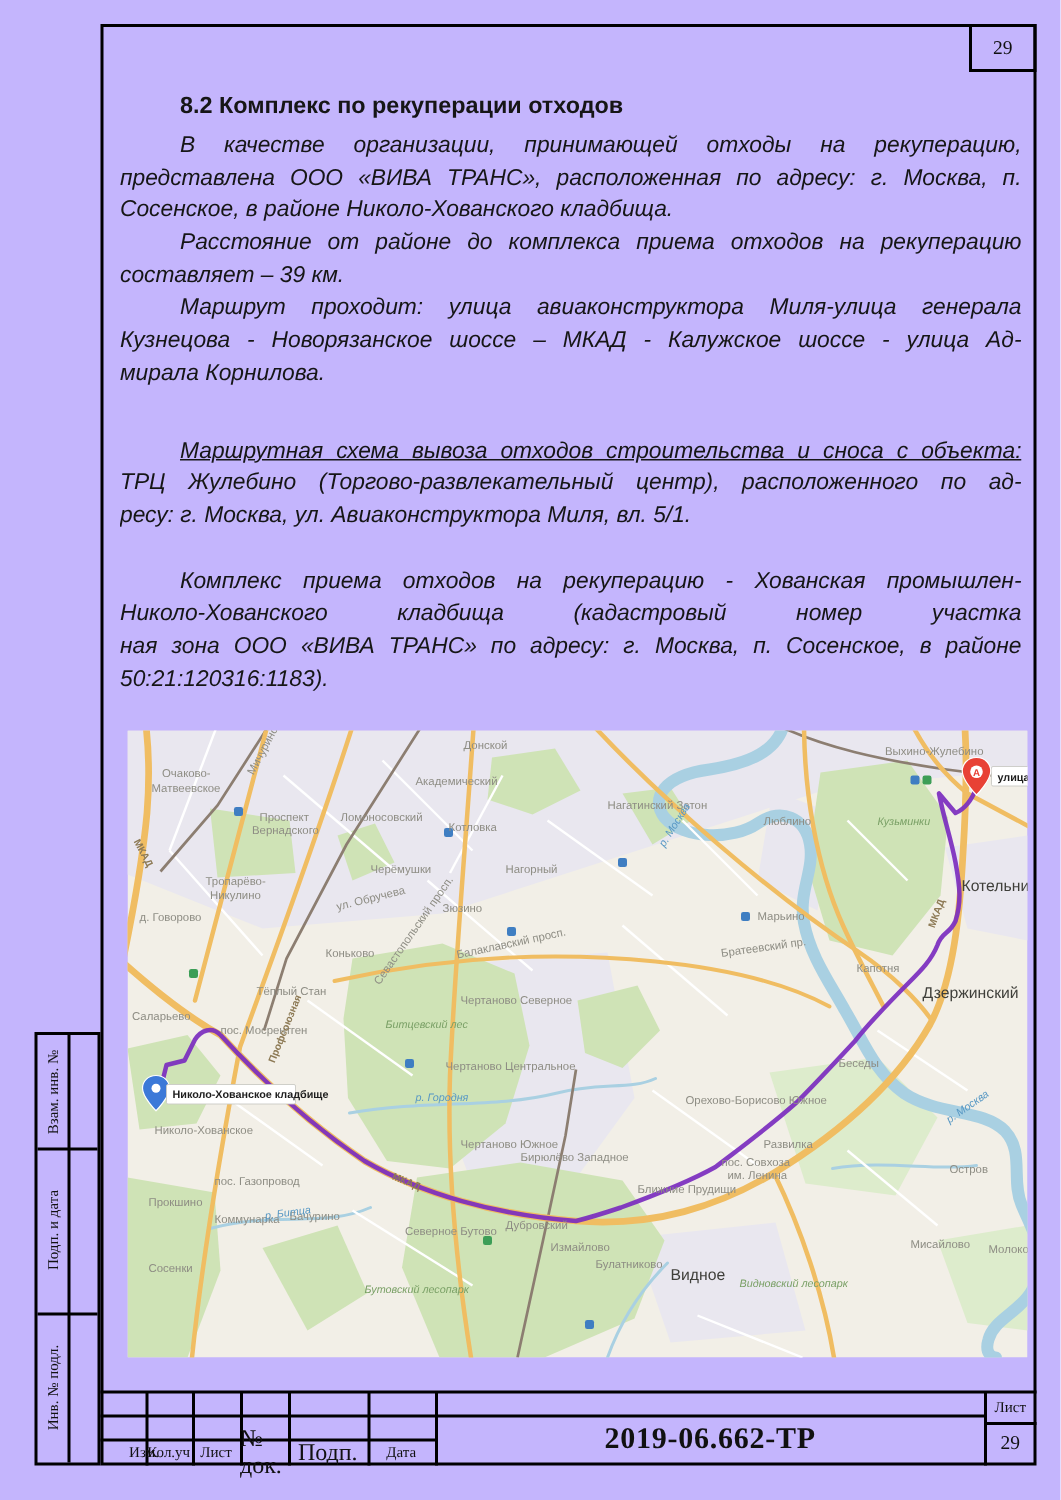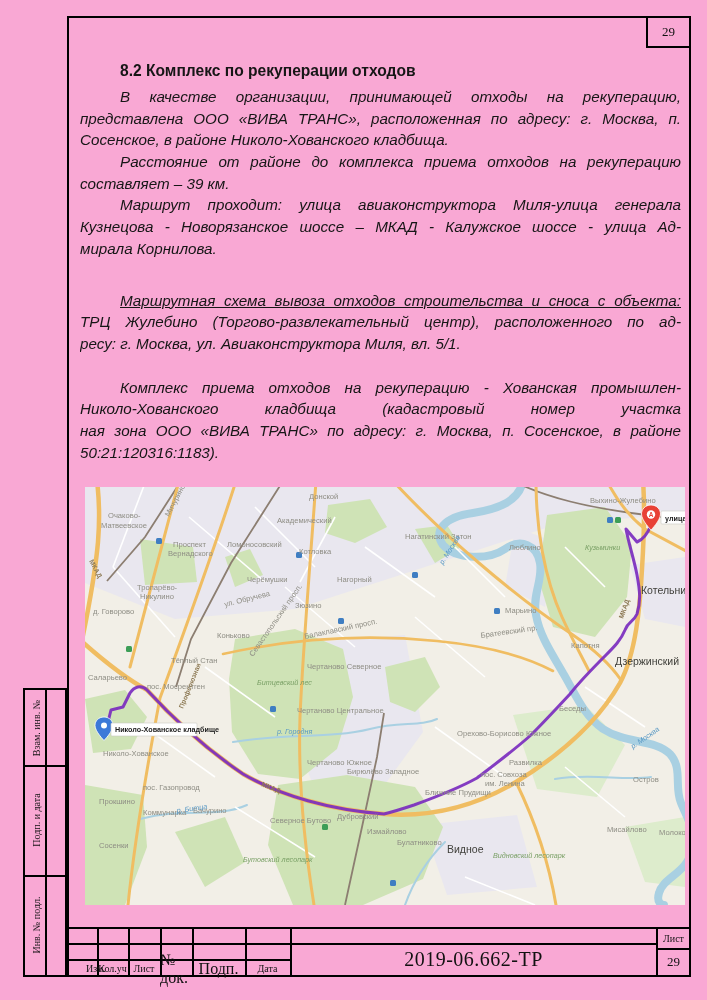--- a/index.html
+++ b/index.html
@@ -1,16 +1,16 @@
 <!DOCTYPE html>
 <html><head>
 <meta charset="utf-8">
 <style>
   html,body { margin:0; padding:0; background:#fff; }
-  #page { position:relative; width:707px; height:1000px; background:#f9a8d4; overflow:hidden;
+  #page { position:relative; width:707px; height:1000px; background:#c4b5fd; overflow:hidden;
           font-family:"Liberation Sans",sans-serif; }
 
   
   .frame { position:absolute; left:67px; top:16px; width:624px; height:961px;
            border:2px solid #000; box-sizing:border-box; }
   .pagebox { position:absolute; left:646px; top:16px; width:45px; height:32px;
              border:2px solid #000; box-sizing:border-box; display:flex; align-items:center;
              justify-content:center; font-family:"Liberation Serif",serif; font-size:13px; color:#111; }
 
   
@@ -30,21 +30,21 @@
   .ml.big { font-size:10.5px; fill:#3f3f3a; }
   .ml.green { font-size:7.2px; fill:#7aa066; font-style:italic; }
   .ml.water { font-size:7.2px; fill:#5898c4; font-style:italic; }
   .ml.road { font-size:6.8px; fill:#8d7a55; font-weight:bold; }
   .pinlabel { font-size:7.2px; font-weight:bold; fill:#1d1d1d; }
 
   
   .line { position:absolute; background:#000; }
   .tb-cell { position:absolute; display:flex; align-items:center; justify-content:center;
              font-family:"Liberation Serif",serif; color:#111; }
-  #doc-number { font-weight:normal; font-size:20px; letter-spacing:0.5px; }
+  #doc-number { font-weight:bold; font-size:20px; letter-spacing:0.5px; }
 
   
   #sidebar { position:absolute; left:23px; top:688px; width:44px; height:289px;
              border:2px solid #000; box-sizing:border-box; }
   .sb-label { position:absolute; left:11px; transform:translate(-50%,-50%) rotate(-90deg);
               white-space:nowrap; font-family:"Liberation Serif",serif; font-size:10px; color:#111; }
 </style>
 </head>
 <body>
 

